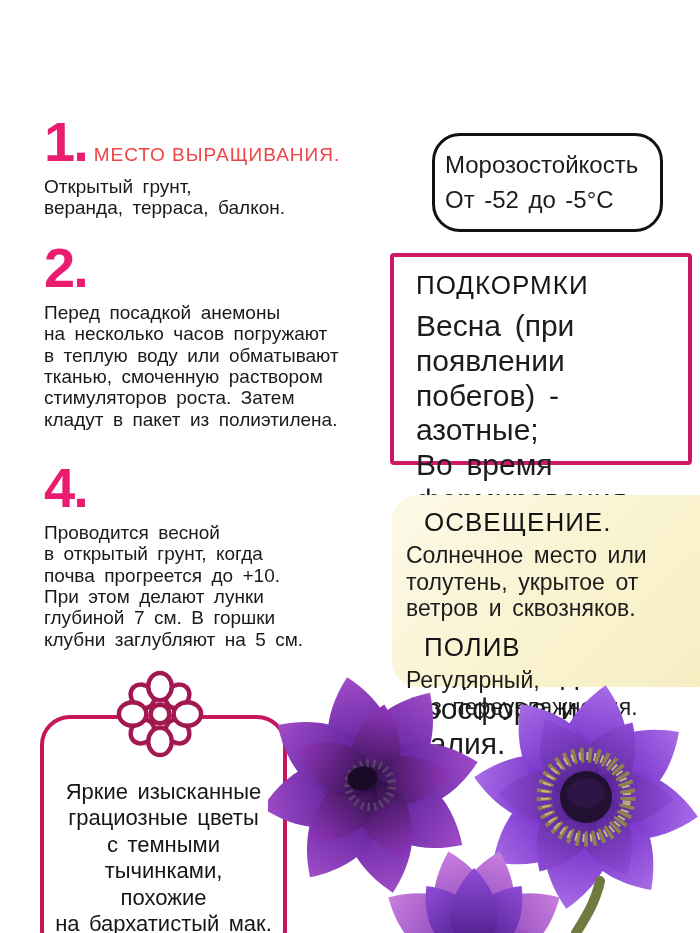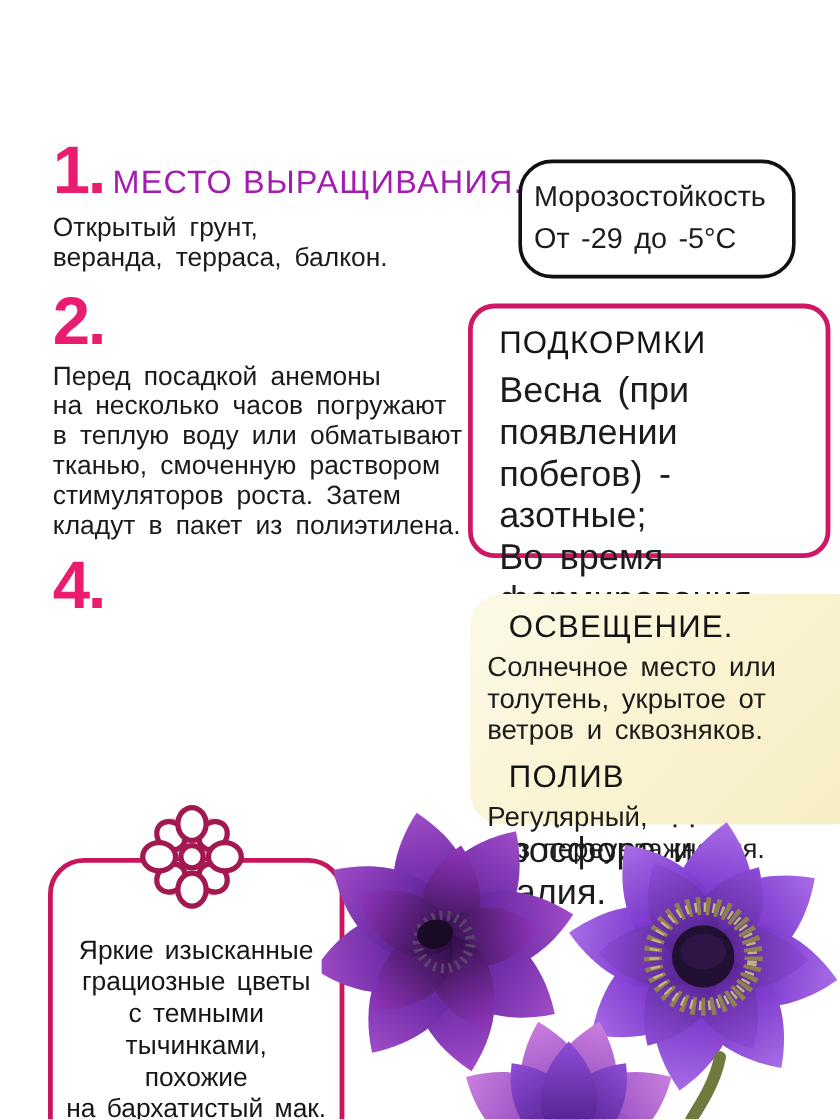--- a/index.html
+++ b/index.html
@@ -8,31 +8,31 @@
 
   
   .header{position:absolute;left:22px;top:12px;display:flex;align-items:center;gap:6px;}
   .header .hicon{width:104px;height:98px;flex:0 0 auto;}
   .title{font-size:66px;font-weight:bold;letter-spacing:1px;color:#1f1f1f;white-space:nowrap;transform:scaleY(1.04);transform-origin:left center;}
 
   
   .section{position:absolute;left:44px;width:385px;}
   .sec-head{display:flex;align-items:baseline;gap:7px;}
   .num{font-size:56px;font-weight:bold;color:#EA1C70;line-height:.85;letter-spacing:-2px;}
-  .sec-title{font-size:27px;letter-spacing:1px;color:#a21caf;white-space:nowrap;}
-  .sec-body{margin-top:10px;font-size:22px;line-height:1.13;word-spacing:.22em;white-space:pre-line;color:#1a1a1a;}
+  .sec-title{font-size:19px;letter-spacing:1px;color:#ef4444;white-space:nowrap;}
+  .sec-body{margin-top:10px;font-size:19px;line-height:1.13;word-spacing:.22em;white-space:pre-line;color:#1a1a1a;}
   #section-1{top:118px;}
   #section-2{top:244px;}
   #section-4{top:464px;}
 
   
   .frost-box{position:absolute;left:432px;top:133px;width:231px;height:99px;border:3px solid #111;border-radius:28px;box-sizing:border-box;display:flex;flex-direction:column;justify-content:center;padding-left:10px;font-size:24px;line-height:1.42;word-spacing:.12em;}
 
   
-  .feeding-box{position:absolute;left:390px;top:253px;width:302px;height:212px;border:4px solid #CE1765;border-radius:22px;box-sizing:border-box;padding:13px 8px 0 22px;background:#fff;}
+  .feeding-box{position:absolute;left:390px;top:253px;width:302px;height:212px;border:4px solid #CE1765;border-radius:4px;box-sizing:border-box;padding:13px 8px 0 22px;background:#fff;}
   .box-title{font-size:26px;letter-spacing:1px;color:#141414;}
   .feeding-box .box-body{margin-top:8px;font-size:30px;line-height:1.16;word-spacing:.18em;white-space:pre-line;}
 
   
   .care-box{position:absolute;left:392px;top:495px;width:330px;height:192px;border-radius:26px;background:linear-gradient(135deg,#FCF9E8 0%,#FAF3CF 55%,#F6EDC2 100%);box-sizing:border-box;padding:12px 10px 0 14px;}
   .care-box .box-title{padding-left:18px;}
   .care-box .box-body{margin-top:4px;font-size:23px;line-height:1.16;word-spacing:.18em;white-space:pre-line;}
   .care-box .water-title{margin-top:10px;}
 
   
@@ -53,21 +53,21 @@
     <div class="sec-head">
       <span class="num">1.</span>
       <span class="sec-title">МЕСТО ВЫРАЩИВАНИЯ.</span>
     </div>
     <div class="sec-body">Открытый грунт,
 веранда, терраса, балкон.</div>
   </div>
 
   <div class="frost-box">
     <div>Морозостойкость</div>
-    <div>От -29 до -5°С</div>
+    <div>От -52 до -5°С</div>
   </div>
 
   <div class="section" id="section-2">
     <div class="sec-head">
       <span class="num">2.</span>
     </div>
     <div class="sec-body">Перед посадкой анемоны
 на несколько часов погружают
 в теплую воду или обматывают
 тканью, смоченную раствором
@@ -83,20 +83,26 @@
 бутонов используют
 минеральные комплексы
 с преобладанием
 фосфора и калия.</div>
   </div>
 
   <div class="section" id="section-4">
     <div class="sec-head">
       <span class="num">4.</span>
     </div>
+    <div class="sec-body">Проводится весной
+в открытый грунт, когда
+почва прогреется до +10.
+При этом делают лунки
+глубиной 7 см. В горшки
+клубни заглубляют на 5 см.</div>
   </div>
 
   <div class="care-box">
     <div class="box-title">ОСВЕЩЕНИЕ.</div>
     <div class="box-body">Солнечное место или
 толутень, укрытое от
 ветров и сквозняков.</div>
     <div class="box-title water-title">ПОЛИВ</div>
     <div class="box-body">Регулярный,
 без переувлажнения.</div>

